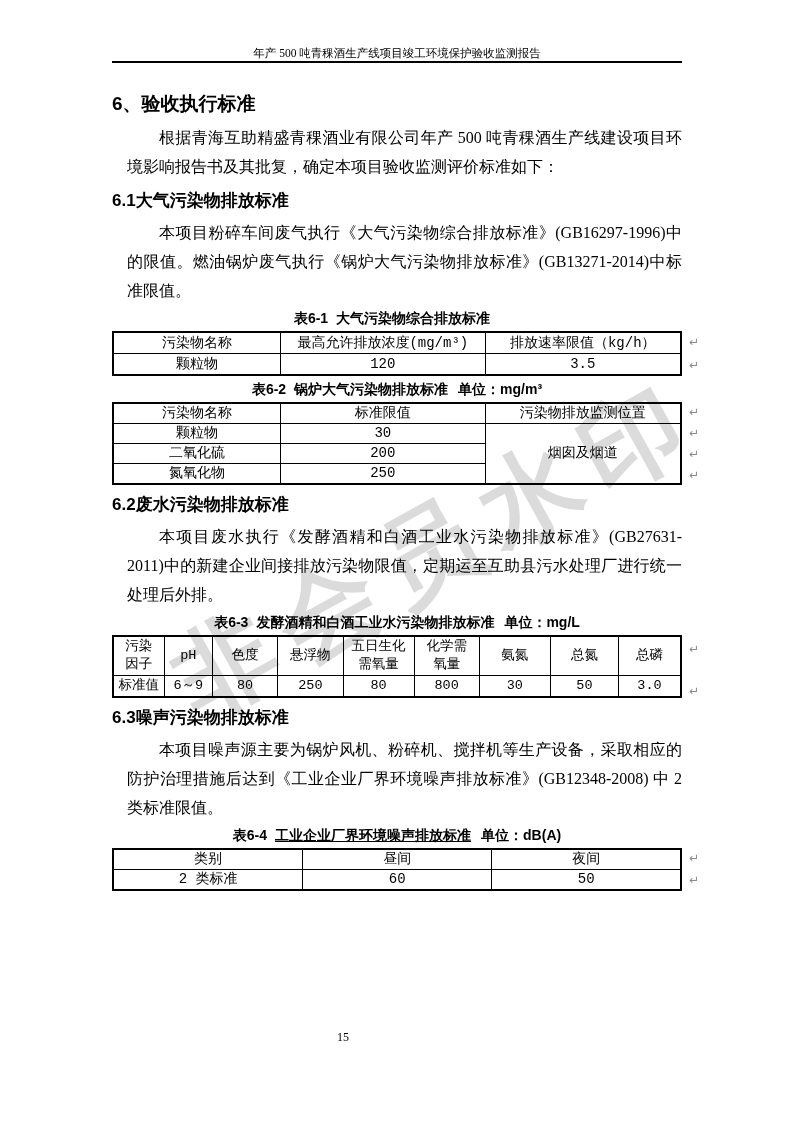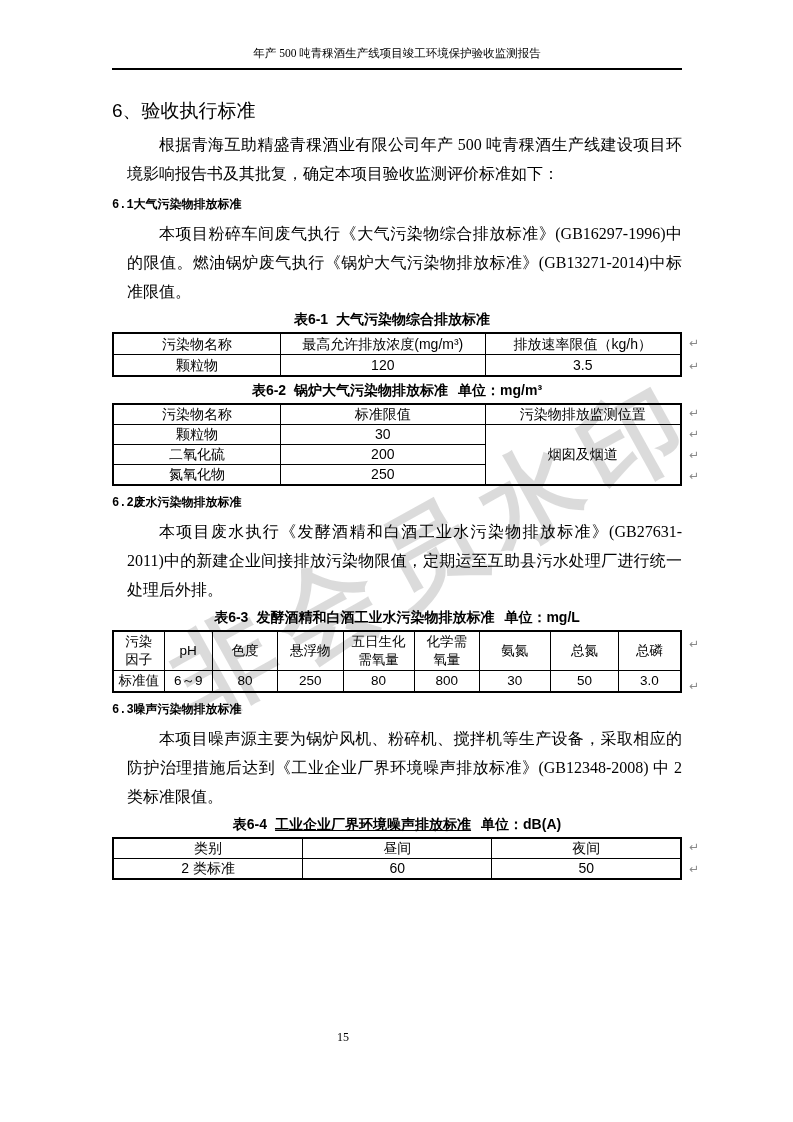--- a/index.html
+++ b/index.html
@@ -24,31 +24,30 @@
     transform-origin:0 0;
     pointer-events:none;
     z-index:1;
   }
   .content{
     position:absolute;left:112px;top:46px;width:570px;z-index:2;
   }
   .doc-header{
     text-align:center;
     font-size:11.5px;
-    padding-bottom:7px;
     border-bottom:2px solid #000;
   }
   .h-main{
     font-family:"Liberation Sans","DejaVu Sans",sans-serif;
-    font-size:19px;font-weight:normal;
+    font-size:19px;font-weight:bold;
     margin:28px 0 0 0;
   }
   .h-sub{
-    font-family:Liberation Mono, monospace;
-    font-size:12px;font-weight:bold;
+    font-family:Liberation Sans, sans-serif;
+    font-size:17px;font-weight:bold;
     margin:8px 0 2px 0;
   }
   p.body-par{
     margin:6px 0 2px 15px;
     font-size:16px;
     line-height:29px;
     text-indent:2em;
     text-align:justify;
   }
   .caption{
@@ -70,21 +69,21 @@
   }
   td,th{
     border:1px solid #000;
     text-align:center;
     vertical-align:middle;
     font-weight:normal;
     font-size:14px;
     padding:1px 2px;
     line-height:18px;
     white-space:pre-line;
-    font-family:Liberation Sans, sans-serif;
+    font-family:Liberation Mono, monospace;
   }
   .t62 td,.t62 th{line-height:17px;}
   .t63 td,.t63 th{font-size:13.5px;line-height:18px;}
   .t64 td,.t64 th{line-height:17px;}
   .pmark{
     position:absolute;
     right:-17px;
     color:#8a8a8a;
     font-size:12px;
     line-height:12px;

